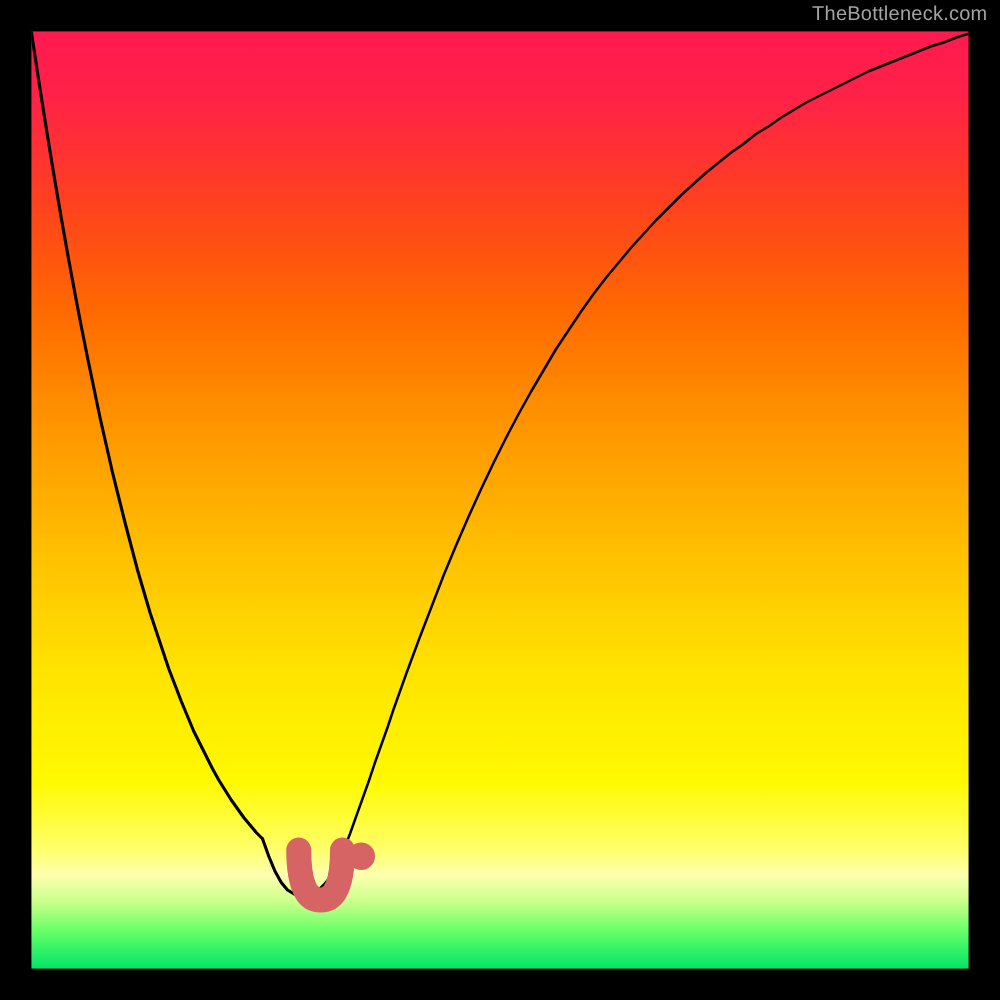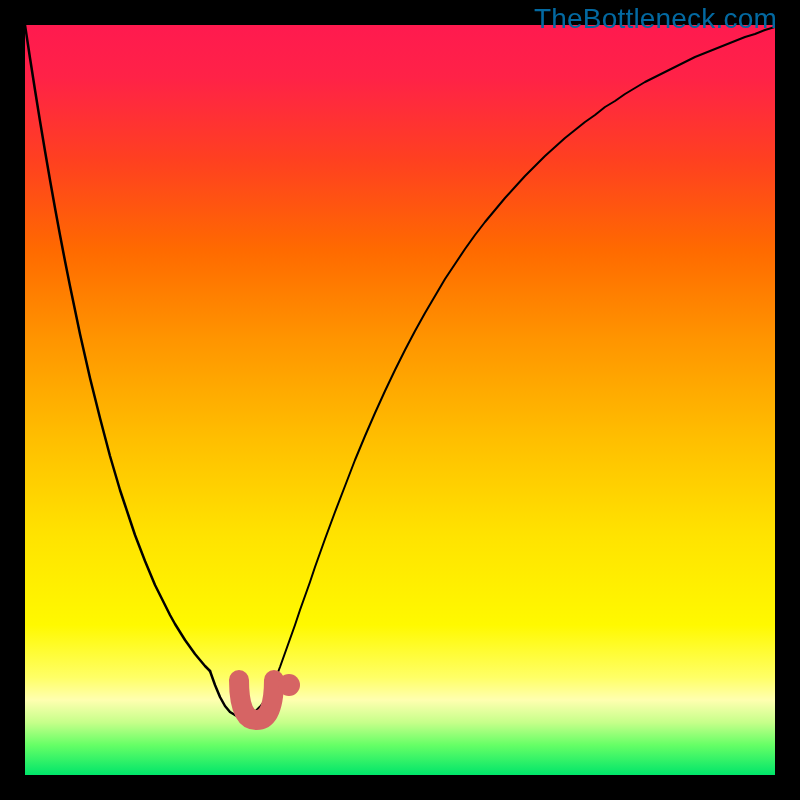--- a/index.html
+++ b/index.html
@@ -17,25 +17,25 @@
     width: 750px;
     height: 750px;
   }
   .gradient-bg {
     position: absolute;
     left: 0; top: 0; width: 100%; height: 100%;
   }
   .watermark {
     position: absolute;
     top: 3px;
-    right: 23px;
+    right: 10px;
     font-family: Arial, Helvetica, sans-serif;
-    font-size: 28px;
+    font-size: 16px;
     font-weight: 500;
-    color: #0369a1;
+    color: #a3a3a3;
     letter-spacing: 0.2px;
   }
   svg.curves {
     position: absolute;
     left: 0; top: 0;
   }
 </style>
 </head>
 <body>
 

